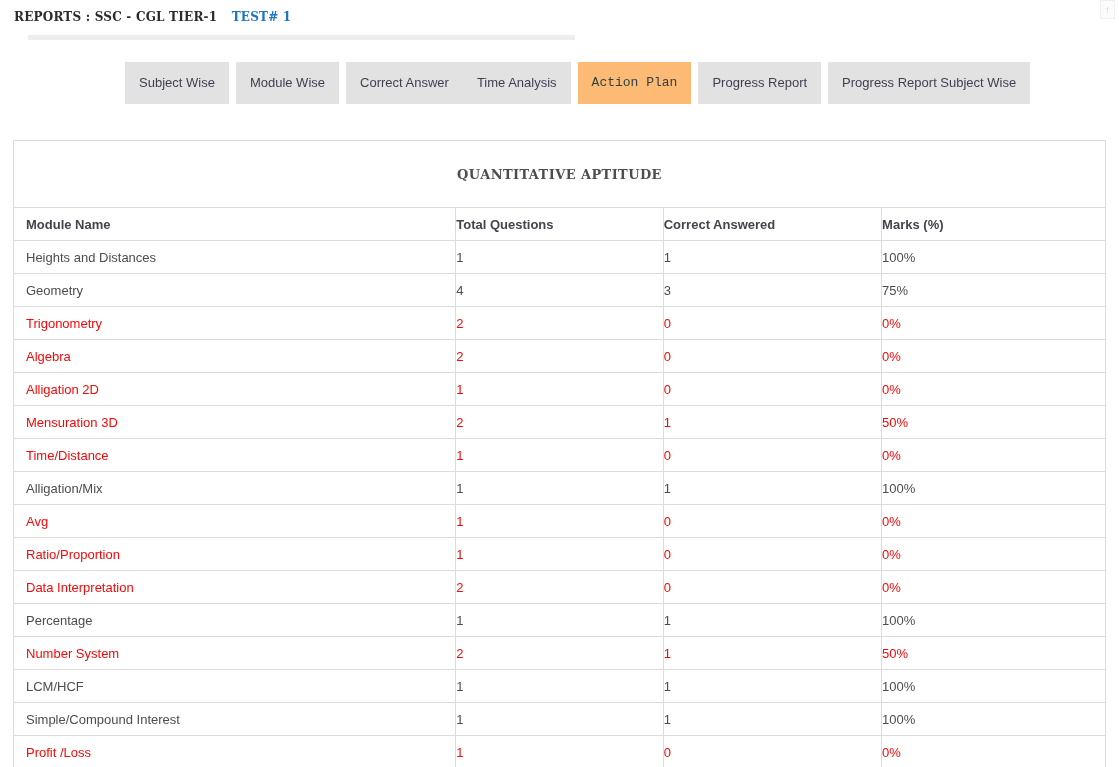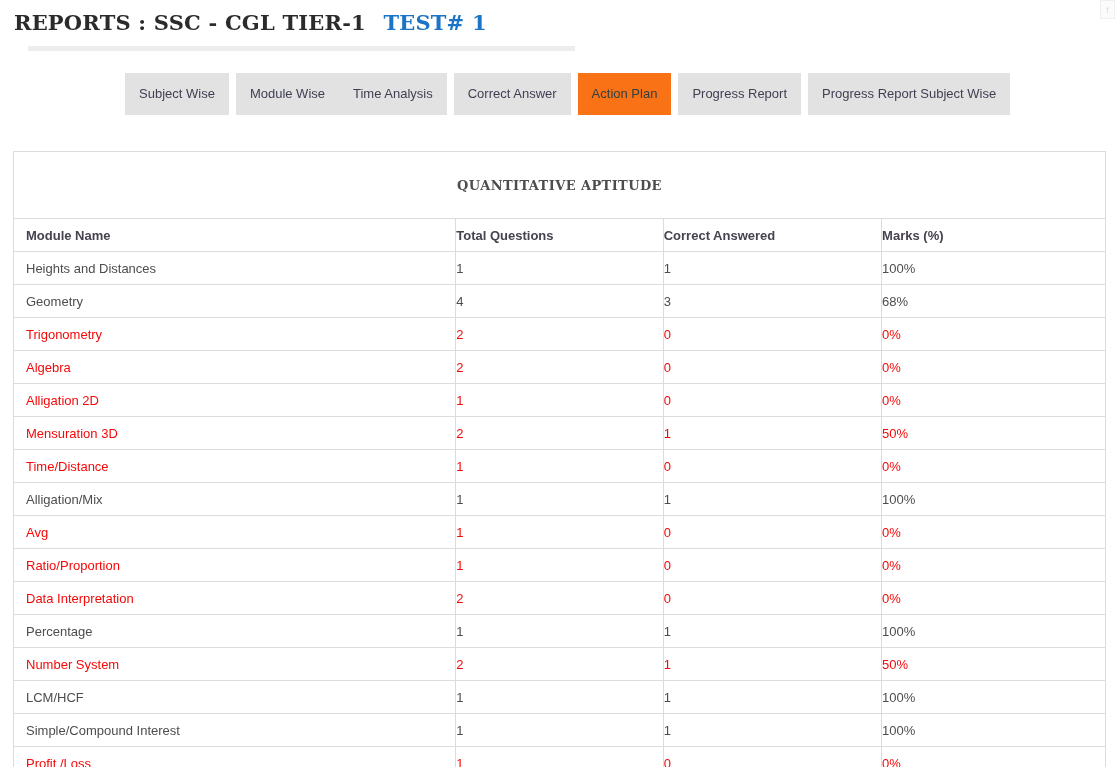--- a/index.html
+++ b/index.html
@@ -2,35 +2,35 @@
 <html><head>
 <meta charset="utf-8">
 <style>
   * { margin:0; padding:0; box-sizing:border-box; }
   html,body { background:#fff; width:1119px; height:767px; overflow:hidden;
               font-family:"Liberation Sans", sans-serif; position:relative; }
 
   
   .page-header { padding:10px 0 0 14px; }
   .page-title { font-family:"DejaVu Serif", serif; font-weight:bold;
-                font-size:21px; color:#2b2b2b; letter-spacing:.2px; }
+                font-size:12px; color:#2b2b2b; letter-spacing:.2px; }
   .page-title .test-link { color:#1b74c5; margin-left:10px; cursor:pointer; }
   .title-underline { margin:11px 0 0 14px; width:547px; height:5px; background:#ededed; }
 
   
   .scroll-top { position:absolute; top:0; right:4px; width:15px; height:19px;
                 background:#fbfbfb; border:1px solid #f0f0f0; color:#c9c9c9;
                 font-size:10px; line-height:17px; text-align:center; cursor:pointer; }
 
   
   .tab-bar { margin:22px 0 0 125px; display:flex; align-items:flex-start; }
   .tab { background:#e2e2e2; color:#3f3f52; font-size:13px; padding:14px 14px;
          margin-right:7px; white-space:nowrap; cursor:pointer; line-height:14px; }
   .tab.joined { margin-left:-7px; }
-  .tab.active { background:#f97316; color:#304043; }
+  .tab.active { background:#fdba74; color:#304043;font-family:Liberation Mono, monospace; }
 
   
   .report-table { width:1093px; margin:36px 13px 18px 13px; border-collapse:collapse;
                   table-layout:fixed; }
   .report-table col.c1 { width:40.5%; }
   .report-table col.c2 { width:19%; }
   .report-table col.c3 { width:20%; }
   .report-table col.c4 { width:20.5%; }
   .report-table td, .report-table th { border:1px solid #dcdcdc; font-size:13px;
                   height:33px; vertical-align:middle; }
@@ -54,22 +54,22 @@
   <div class="page-title">
     <span>REPORTS : SSC - CGL TIER-1</span>
     <span class="test-link">TEST# 1</span>
   </div>
   <div class="title-underline"></div>
 </div>
 
 <div class="tab-bar">
     <div class="tab">Subject Wise</div>
     <div class="tab">Module Wise</div>
+    <div class="tab">Correct Answer</div>
     <div class="tab joined">Time Analysis</div>
-    <div class="tab">Correct Answer</div>
     <div class="tab active">Action Plan</div>
     <div class="tab">Progress Report</div>
     <div class="tab">Progress Report Subject Wise</div>
   </div>
 
 <table class="report-table">
   <colgroup>
       <col class="c1">
       <col class="c2">
       <col class="c3">
@@ -90,21 +90,21 @@
       <tr>
     <td class="left">Heights and Distances</td>
     <td class="center">1</td>
     <td class="center">1</td>
     <td class="center">100%</td>
   </tr>
       <tr>
     <td class="left">Geometry</td>
     <td class="center">4</td>
     <td class="center">3</td>
-    <td class="center">68%</td>
+    <td class="center">75%</td>
   </tr>
       <tr class="weak">
     <td class="left">Trigonometry</td>
     <td class="center">2</td>
     <td class="center">0</td>
     <td class="center">0%</td>
   </tr>
       <tr class="weak">
     <td class="left">Algebra</td>
     <td class="center">2</td>

